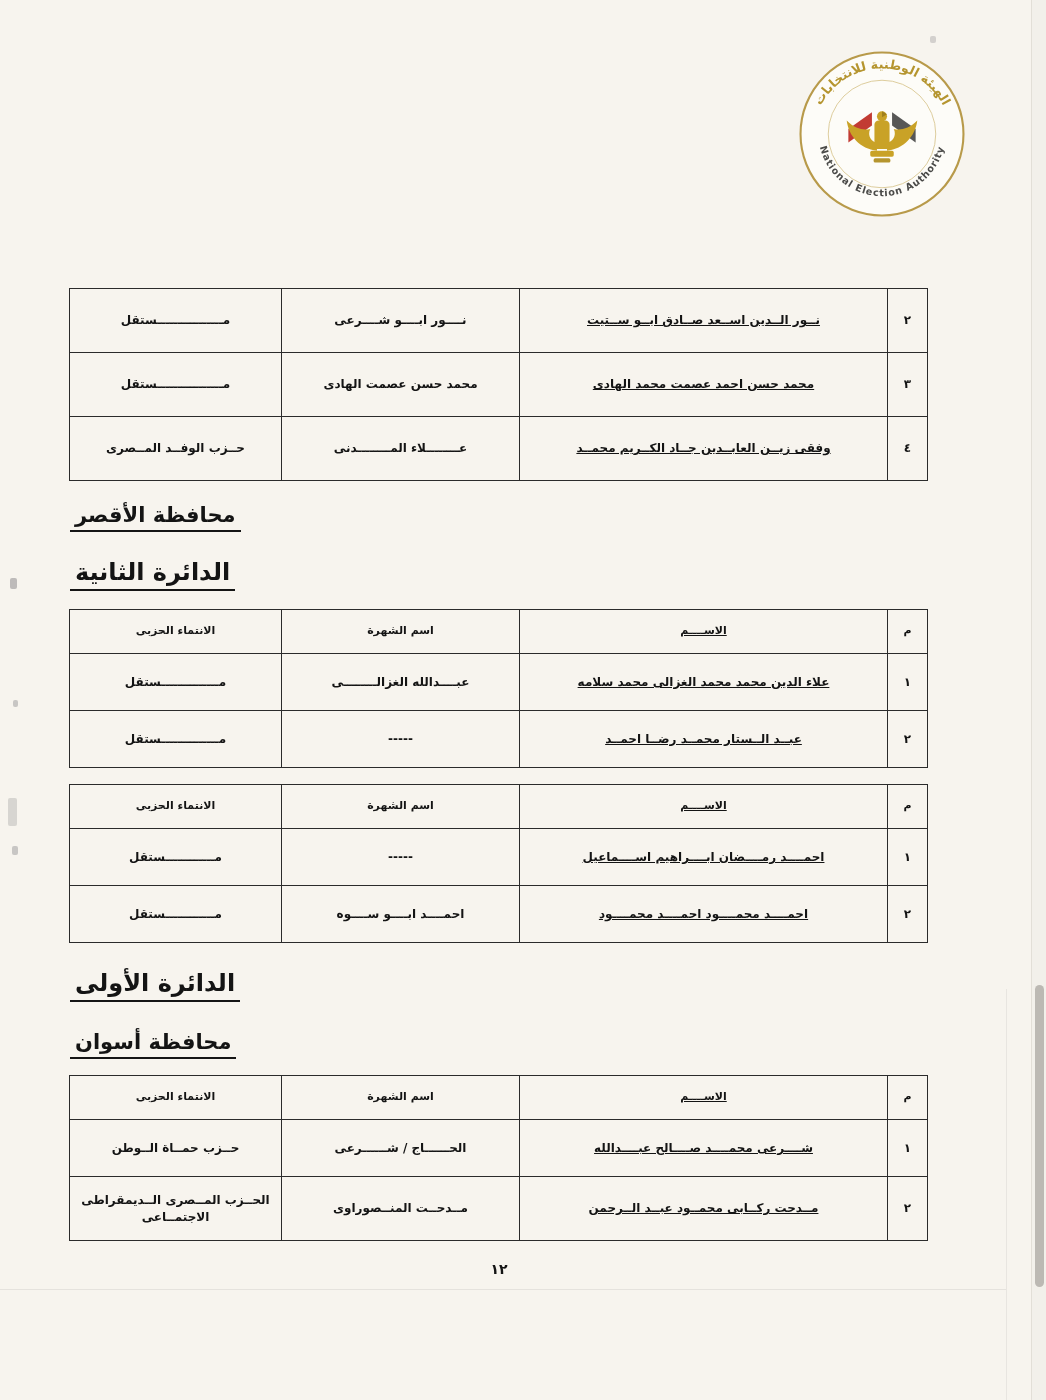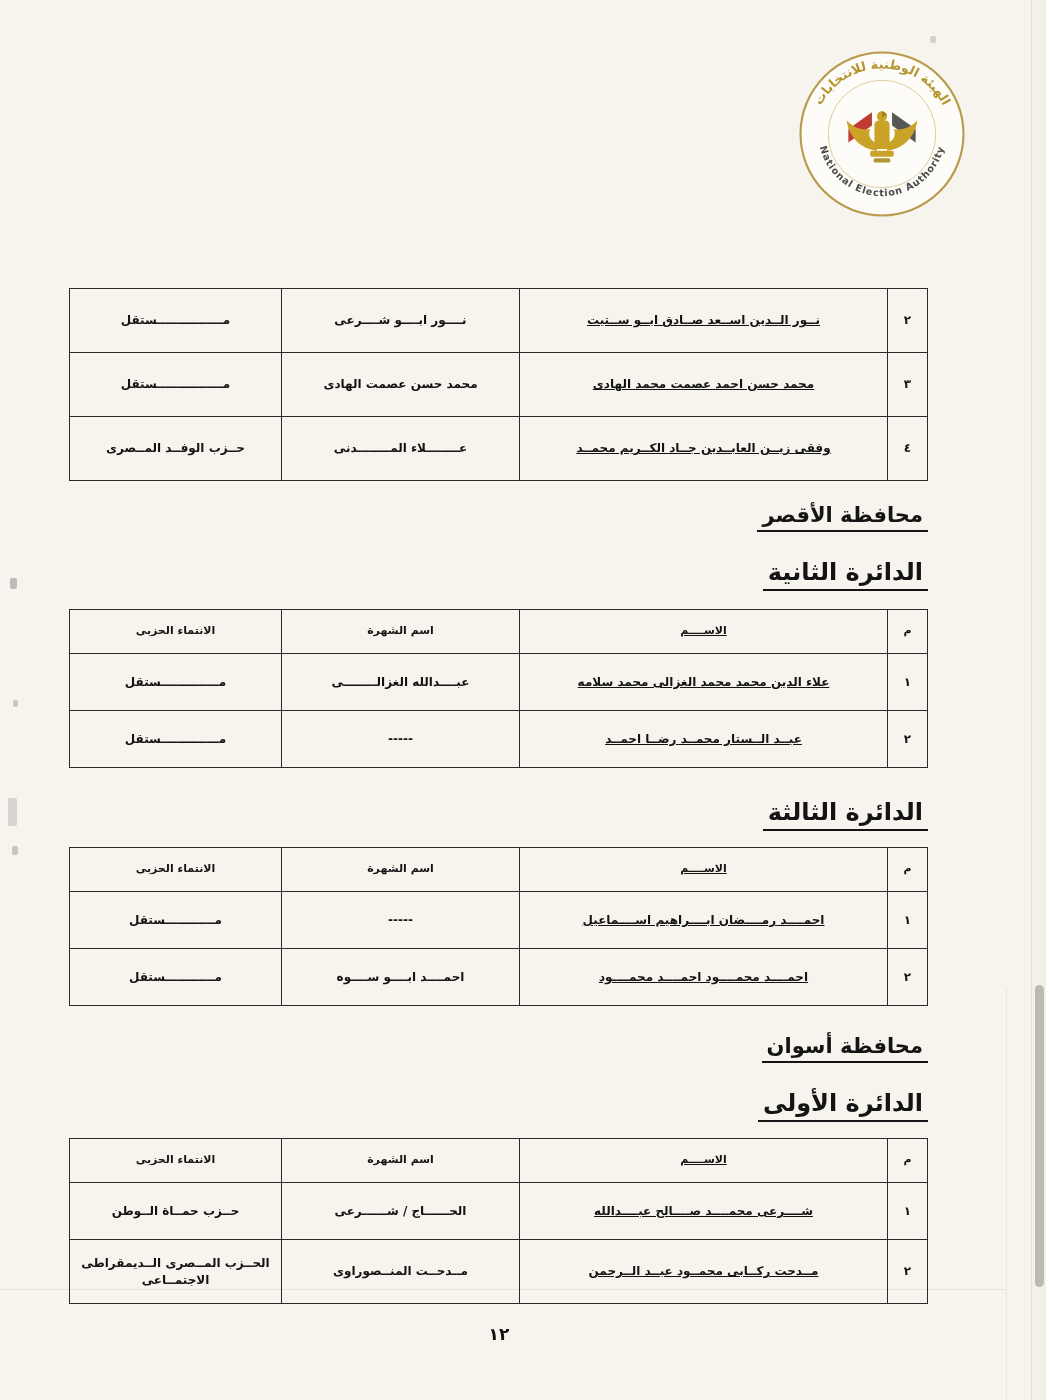--- a/index.html
+++ b/index.html
@@ -40,21 +40,21 @@
   .tbl td { font-size: 12px; height: 57px; }
   .top-table td { height: 64px; }
   td.tall { height: 64px; }
   .c-num   { width: 40px; }
   .c-name  { width: 368px; text-decoration: underline; }
   .c-nick  { width: 238px; }
   .c-party { width: 212px; }
 
   .top-table { margin-top: 288px; }
 
-  .heading { text-align: right; }
+  .heading { text-align: left; }
   .heading span {
     display: inline-block;
     font-weight: bold;
     border-bottom: 2.5px solid #151515;
     padding: 0 5px 3px;
   }
   .heading.gov span { font-size: 21px; }
   .heading.district span { font-size: 24px; }
 
   .h-luxor  { margin-top: 22px; }
@@ -62,21 +62,21 @@
   .t-d2     { margin-top: 18px; }
   .h-d3     { margin-top: 30px; }
   .t-d3     { margin-top: 16px; }
   .h-aswan  { margin-top: 28px; }
   .h-d1     { margin-top: 26px; }
   .t-d1     { margin-top: 16px; }
 
   .page-num {
     margin-top: 20px;
     text-align: center;
-    font-size: 17px;
+    font-size: 14px;
     font-weight: bold;
     direction: rtl;
   }
 
   
   .smudge { position: absolute; background: #8f8d90; border-radius: 2px; }
   .s1 { left: 10px; top: 578px; width: 7px;  height: 11px; opacity: .55; }
   .s2 { left: 13px; top: 700px; width: 5px;  height: 7px;  opacity: .45; }
   .s3 { left: 8px;  top: 798px; width: 9px;  height: 28px; opacity: .30; }
   .s4 { left: 12px; top: 846px; width: 6px;  height: 9px;  opacity: .45; }
@@ -186,23 +186,20 @@
     </tr>
     <tr>
       <td class="c-num">٢</td>
       <td class="c-name">عبــد الــستار محمــد رضــا احمــد</td>
       <td class="c-nick">-----</td>
       <td class="c-party">مــــــــــــــستقل</td>
     </tr>
   </tbody>
     </table>
 
-  <div class="heading district h-d3">
-    <span>الدائرة الثالثة</span>
-  </div>
 
   <table class="tbl t-d3">
     <tbody>
         <tr class="hdr">
       <th class="c-num">م</th>
       <th class="c-name">الاســــم</th>
       <th class="c-nick">اسم الشهرة</th>
       <th class="c-party">الانتماء الحزبى</th>
     </tr>
     <tr>
@@ -213,26 +210,26 @@
     </tr>
     <tr>
       <td class="c-num">٢</td>
       <td class="c-name">احمــــد محمــــود احمــــد محمــــود</td>
       <td class="c-nick">احمــــد ابــــو ســــوه</td>
       <td class="c-party">مــــــــــــستقل</td>
     </tr>
   </tbody>
     </table>
 
+  <div class="heading district h-d1">
+    <span>الدائرة الأولى</span>
+  </div>
+
   <div class="heading gov h-aswan">
     <span>محافظة أسوان</span>
-  </div>
-
-  <div class="heading district h-d1">
-    <span>الدائرة الأولى</span>
   </div>
 
   <table class="tbl t-d1">
     <tbody>
         <tr class="hdr">
       <th class="c-num">م</th>
       <th class="c-name">الاســــم</th>
       <th class="c-nick">اسم الشهرة</th>
       <th class="c-party">الانتماء الحزبى</th>
     </tr>

